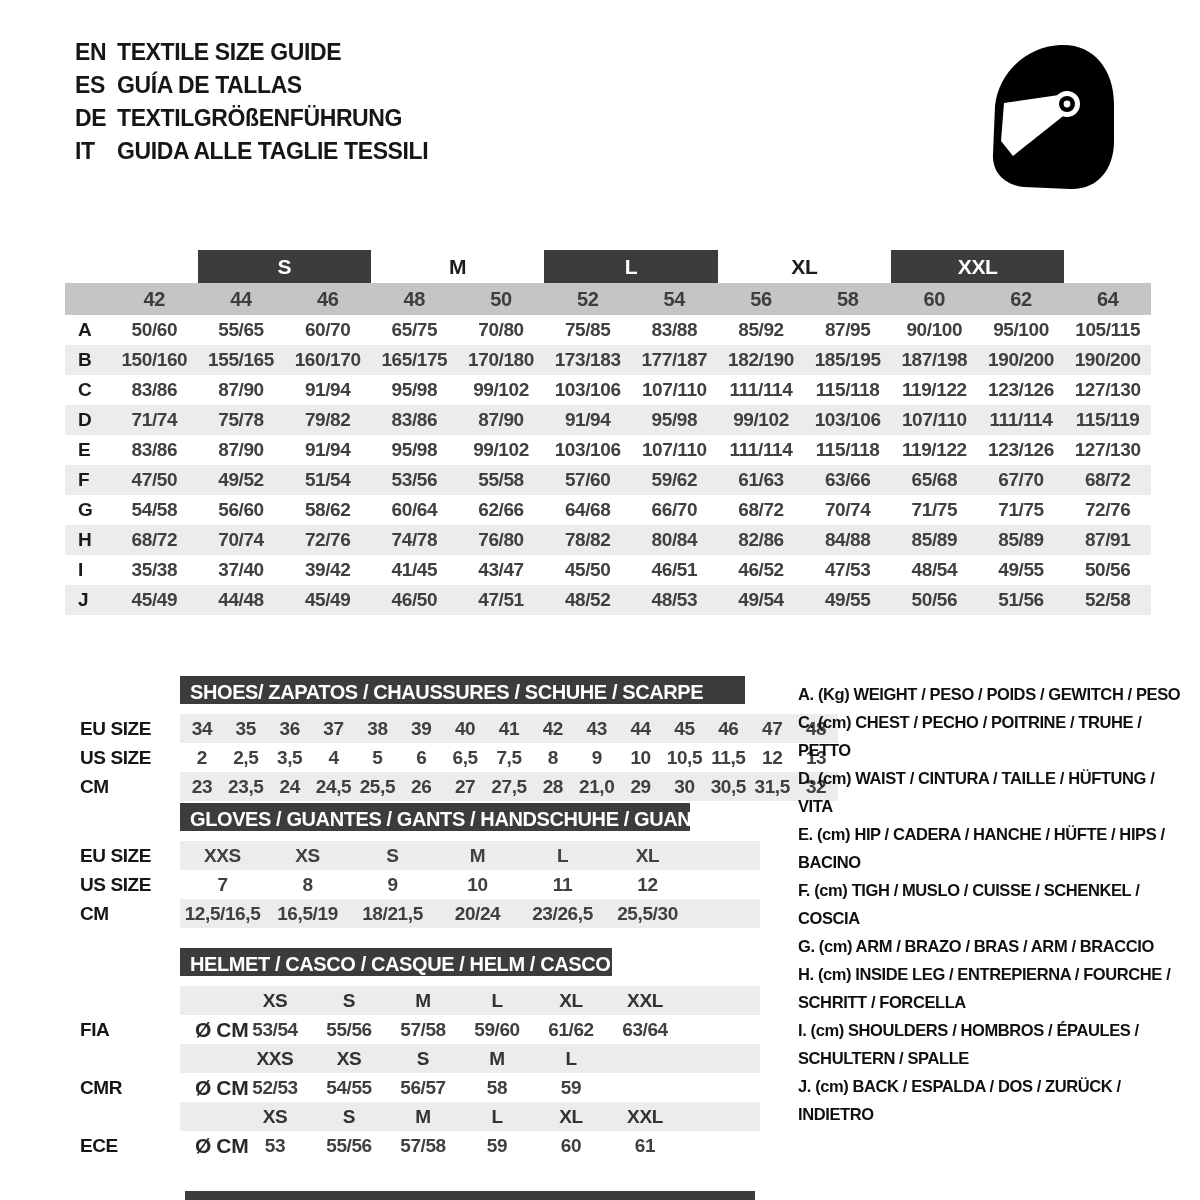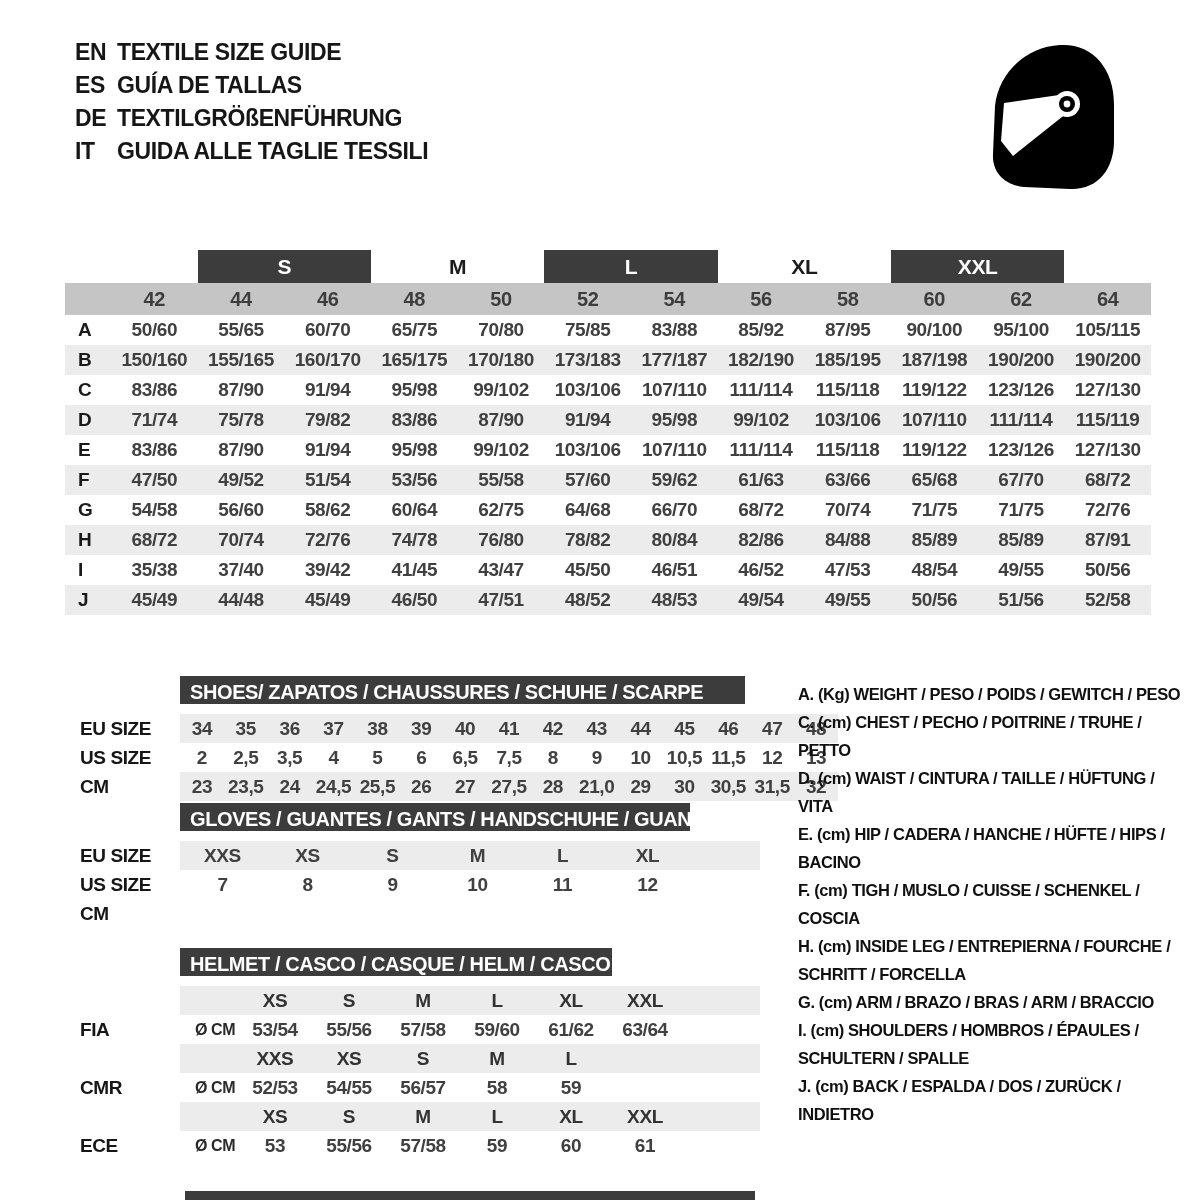--- a/index.html
+++ b/index.html
@@ -46,21 +46,21 @@
   .side-label{display:flex;align-items:center;padding-left:15px;font-size:19px;color:#161616;}
   .sub-cells{display:grid;align-items:center;}
   .shoes .sub-cells{width:658px;grid-template-columns:repeat(15,1fr);}
   .gloves .sub-cells{width:580px;grid-template-columns:repeat(6,85px) 1fr;}
   .sub-body .sub-row:nth-of-type(odd) .sub-cells{background:#ececec;}
   .s-cell{text-align:center;font-size:19px;color:#404040;white-space:nowrap;}
   
   .helm-row{display:grid;grid-template-columns:115px auto;height:29px;}
   .helm-cells{display:grid;width:580px;grid-template-columns:58px repeat(6,74px) 1fr;align-items:center;}
   .helm-size-row .helm-cells{background:#ececec;}
-  .h-unit{padding-left:15px;font-size:16px;color:#2a2a2a;white-space:nowrap;}
+  .h-unit{padding-left:15px;font-size:21px;color:#2a2a2a;white-space:nowrap;text-align:right;}
   .h-cell{text-align:center;font-size:19px;color:#404040;white-space:nowrap;}
   .hsize{color:#333;}
   
   .legend{position:absolute;left:798px;top:680px;width:394px;}
   .legend-item{font-size:16.5px;line-height:28px;color:#101010;}
   
   .bottom-bar{position:absolute;left:185px;top:1191px;width:570px;height:9px;background:#3c3c3c;}
 </style>
 </head>
 <body>
@@ -333,21 +333,21 @@
           <div class="t-cells">
 
               <span class="t-cell">54/58</span>
 
               <span class="t-cell">56/60</span>
 
               <span class="t-cell">58/62</span>
 
               <span class="t-cell">60/64</span>
 
-              <span class="t-cell">62/75</span>
+              <span class="t-cell">62/66</span>
 
               <span class="t-cell">64/68</span>
 
               <span class="t-cell">66/70</span>
 
               <span class="t-cell">68/72</span>
 
               <span class="t-cell">70/74</span>
 
               <span class="t-cell">71/75</span>
@@ -614,20 +614,35 @@
 
               <span class="s-cell">11</span>
 
               <span class="s-cell">12</span>
 
           </div>
         </div>
 
         <div class="sub-row">
           <span class="side-label">CM</span>
+          <div class="sub-cells">
+
+              <span class="s-cell">12,5/16,5</span>
+
+              <span class="s-cell">16,5/19</span>
+
+              <span class="s-cell">18/21,5</span>
+
+              <span class="s-cell">20/24</span>
+
+              <span class="s-cell">23/26,5</span>
+
+              <span class="s-cell">25,5/30</span>
+
+          </div>
         </div>
 
     </div>
   </div>
 
   <div class="sub-table helmet">
     <div class="sub-header">
       <span>HELMET / CASCO / CASQUE / HELM / CASCO</span>
     </div>
     <div class="sub-body">
@@ -754,24 +769,24 @@
 
 
       <div class="legend-item">C. (cm) CHEST / PECHO / POITRINE / TRUHE / PETTO</div>
 
       <div class="legend-item">D. (cm) WAIST / CINTURA / TAILLE / HÜFTUNG / VITA</div>
 
       <div class="legend-item">E. (cm) HIP / CADERA / HANCHE / HÜFTE / HIPS / BACINO</div>
 
       <div class="legend-item">F. (cm) TIGH / MUSLO / CUISSE / SCHENKEL / COSCIA</div>
 
+      <div class="legend-item">G. (cm) ARM / BRAZO / BRAS / ARM / BRACCIO</div>
+
       <div class="legend-item">H. (cm) INSIDE LEG / ENTREPIERNA / FOURCHE / SCHRITT / FORCELLA</div>
 
-      <div class="legend-item">G. (cm) ARM / BRAZO / BRAS / ARM / BRACCIO</div>
-
       <div class="legend-item">I. (cm) SHOULDERS / HOMBROS / ÉPAULES / SCHULTERN / SPALLE</div>
 
       <div class="legend-item">J. (cm) BACK / ESPALDA / DOS / ZURÜCK / INDIETRO</div>
 
   </div>
 
   <div class="bottom-bar"></div>
 
 </div>
 

